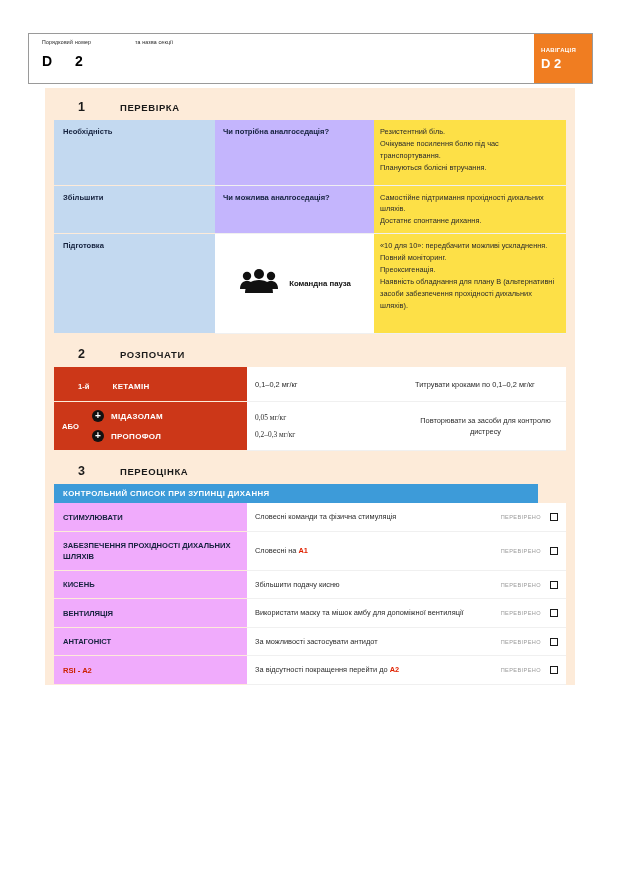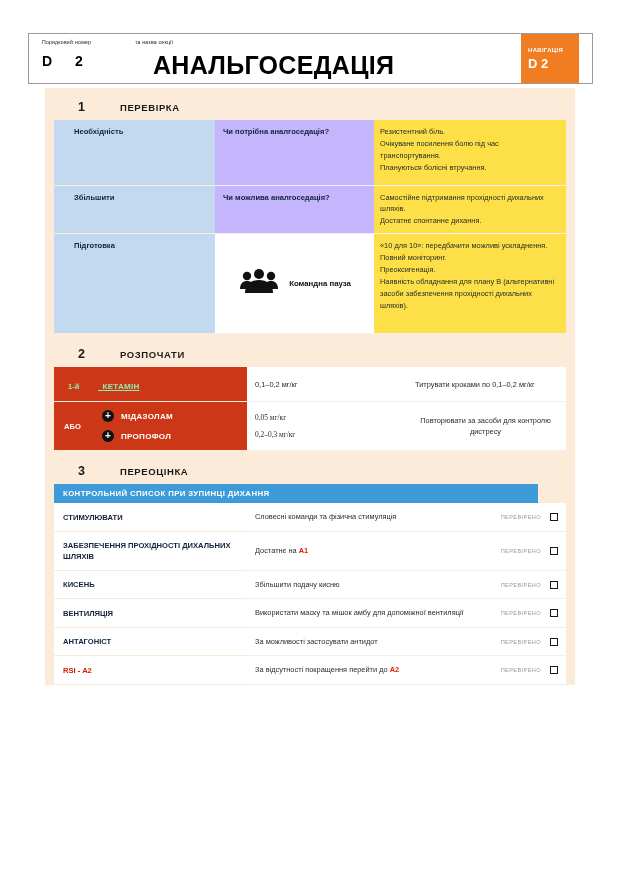--- a/index.html
+++ b/index.html
@@ -54,21 +54,21 @@
     font-size: 25px;
     font-weight: bold;
     color: #000000;
     letter-spacing: .3px;
     margin-top: 6px;
     text-align: left;
     padding-left: 18px;
   }
   .nav-badge {
     position: absolute;
-    right: 13px;
+    right: 0;
     top: 0;
     width: 58px;
     height: 49px;
     background: #f07d21;
     color: #ffffff;
     display: flex;
     flex-direction: column;
     justify-content: center;
     padding-left: 7px;
   }
@@ -117,21 +117,21 @@
 
   
   .tbl { width: 512px; border-collapse: collapse; table-layout: fixed; }
   .tbl td { vertical-align: top; }
 
   .c-label {
     background: #c3d9f0;
     font-size: 7.6px;
     font-weight: bold;
     color: #14213d;
-    padding: 7px 0 7px 20px;
+    padding: 7px 0 7px 9px;
     border-bottom: 1.5px solid #fdebd9;
   }
   .c-q {
     background: #c4b5fd;
     font-size: 7.6px;
     font-weight: bold;
     color: #14213d;
     padding: 7px 8px 7px 8px;
     border-bottom: 1.5px solid #f0f0f0;
   }
@@ -163,24 +163,23 @@
     font-size: 7.8px;
     font-weight: bold;
     color: #111111;
   }
 
   
   .tbl2 { width: 512px; border-collapse: collapse; table-layout: fixed; }
   .tbl2 td { vertical-align: middle; }
   .r-first {
     background: #cc3718;
-    color: #86efac;
-    padding: 8px 0 8px 14px;
+    color: #ffffff;
+    padding: 8px 0 8px 24px;
     border-bottom: 1.5px solid #fdebd9;
-    text-decoration: underline;
   }
   .r-first .ord {
     font-size: 7.6px;
     font-weight: bold;
     display: inline-block;
     width: 30px;
   }
   .r-first .drug {
     font-size: 8px;
     font-weight: bold;
@@ -190,22 +189,22 @@
     background: #cc3718;
     color: #ffffff;
     padding: 0;
     border-bottom: 1.5px solid #fdebd9;
   }
   .or-wrap { display: flex; align-items: center; height: 100%; }
   .or-tag {
     font-size: 7.6px;
     font-weight: bold;
     width: 38px;
+    padding-left: 8px;
     flex: 0 0 38px;
-    margin-left: 10px;
   }
   .or-drugs { flex: 1; }
   .or-drug-line {
     display: flex;
     align-items: center;
     gap: 7px;
     padding: 4px 0;
   }
   .plus-ic {
     width: 12px; height: 12px;
@@ -246,21 +245,21 @@
     background: #3d9bd9;
     color: #ffffff;
     font-size: 7.8px;
     font-weight: bold;
     letter-spacing: .4px;
     padding: 5px 0 5px 9px;
   }
   .tbl3 { width: 512px; border-collapse: collapse; table-layout: fixed; }
   .tbl3 td { vertical-align: middle; }
   .k-label {
-    background: #ffffff;
+    background: #f0abfc;
     font-size: 7.6px;
     font-weight: bold;
     color: #14213d;
     padding: 8px 6px 8px 9px;
     border-bottom: 1.5px solid #fdebd9;
     line-height: 1.45;
   }
   .k-label.red { color: #cc2200; }
   .k-desc {
     background: #ffffff;
@@ -304,21 +303,20 @@
     <div class="hdr-col hdr-letter">
       <div class="hdr-mini">Порядковий</div>
       <div class="hdr-big">D</div>
     </div>
     <div class="hdr-col hdr-number">
       <div class="hdr-mini">номер</div>
       <div class="hdr-big">2</div>
     </div>
     <div class="hdr-col hdr-title-wrap">
       <div class="hdr-mini">та назва секції</div>
-      <div class="hdr-title">АНАЛЬГОСЕДАЦІЯ</div>
     </div>
     <div class="nav-badge">
       <div class="nv-label">НАВІГАЦІЯ</div>
       <div class="nv-code">D 2</div>
     </div>
   </div>
 
   <div class="panel">
 
     <div class="sec-head">
@@ -445,21 +443,21 @@
           <td class="k-desc"><span>Словесні команди та фізична стимуляція</span></td>
           <td class="k-check">
             <div class="chk-wrap">
               <span class="chk-text">ПЕРЕВІРЕНО</span>
               <span class="chk-box"></span>
             </div>
           </td>
         </tr>
         <tr>
           <td class="k-label">ЗАБЕЗПЕЧЕННЯ ПРОХІДНОСТІ ДИХАЛЬНИХ ШЛЯХІВ</td>
-          <td class="k-desc"><span>Достатнє на </span><b class="ref">A1</b></td>
+          <td class="k-desc"><span>Словесні на </span><b class="ref">A1</b></td>
           <td class="k-check">
             <div class="chk-wrap">
               <span class="chk-text">ПЕРЕВІРЕНО</span>
               <span class="chk-box"></span>
             </div>
           </td>
         </tr>
         <tr>
           <td class="k-label">КИСЕНЬ</td>
           <td class="k-desc"><span>Збільшити подачу кисню</span></td>

